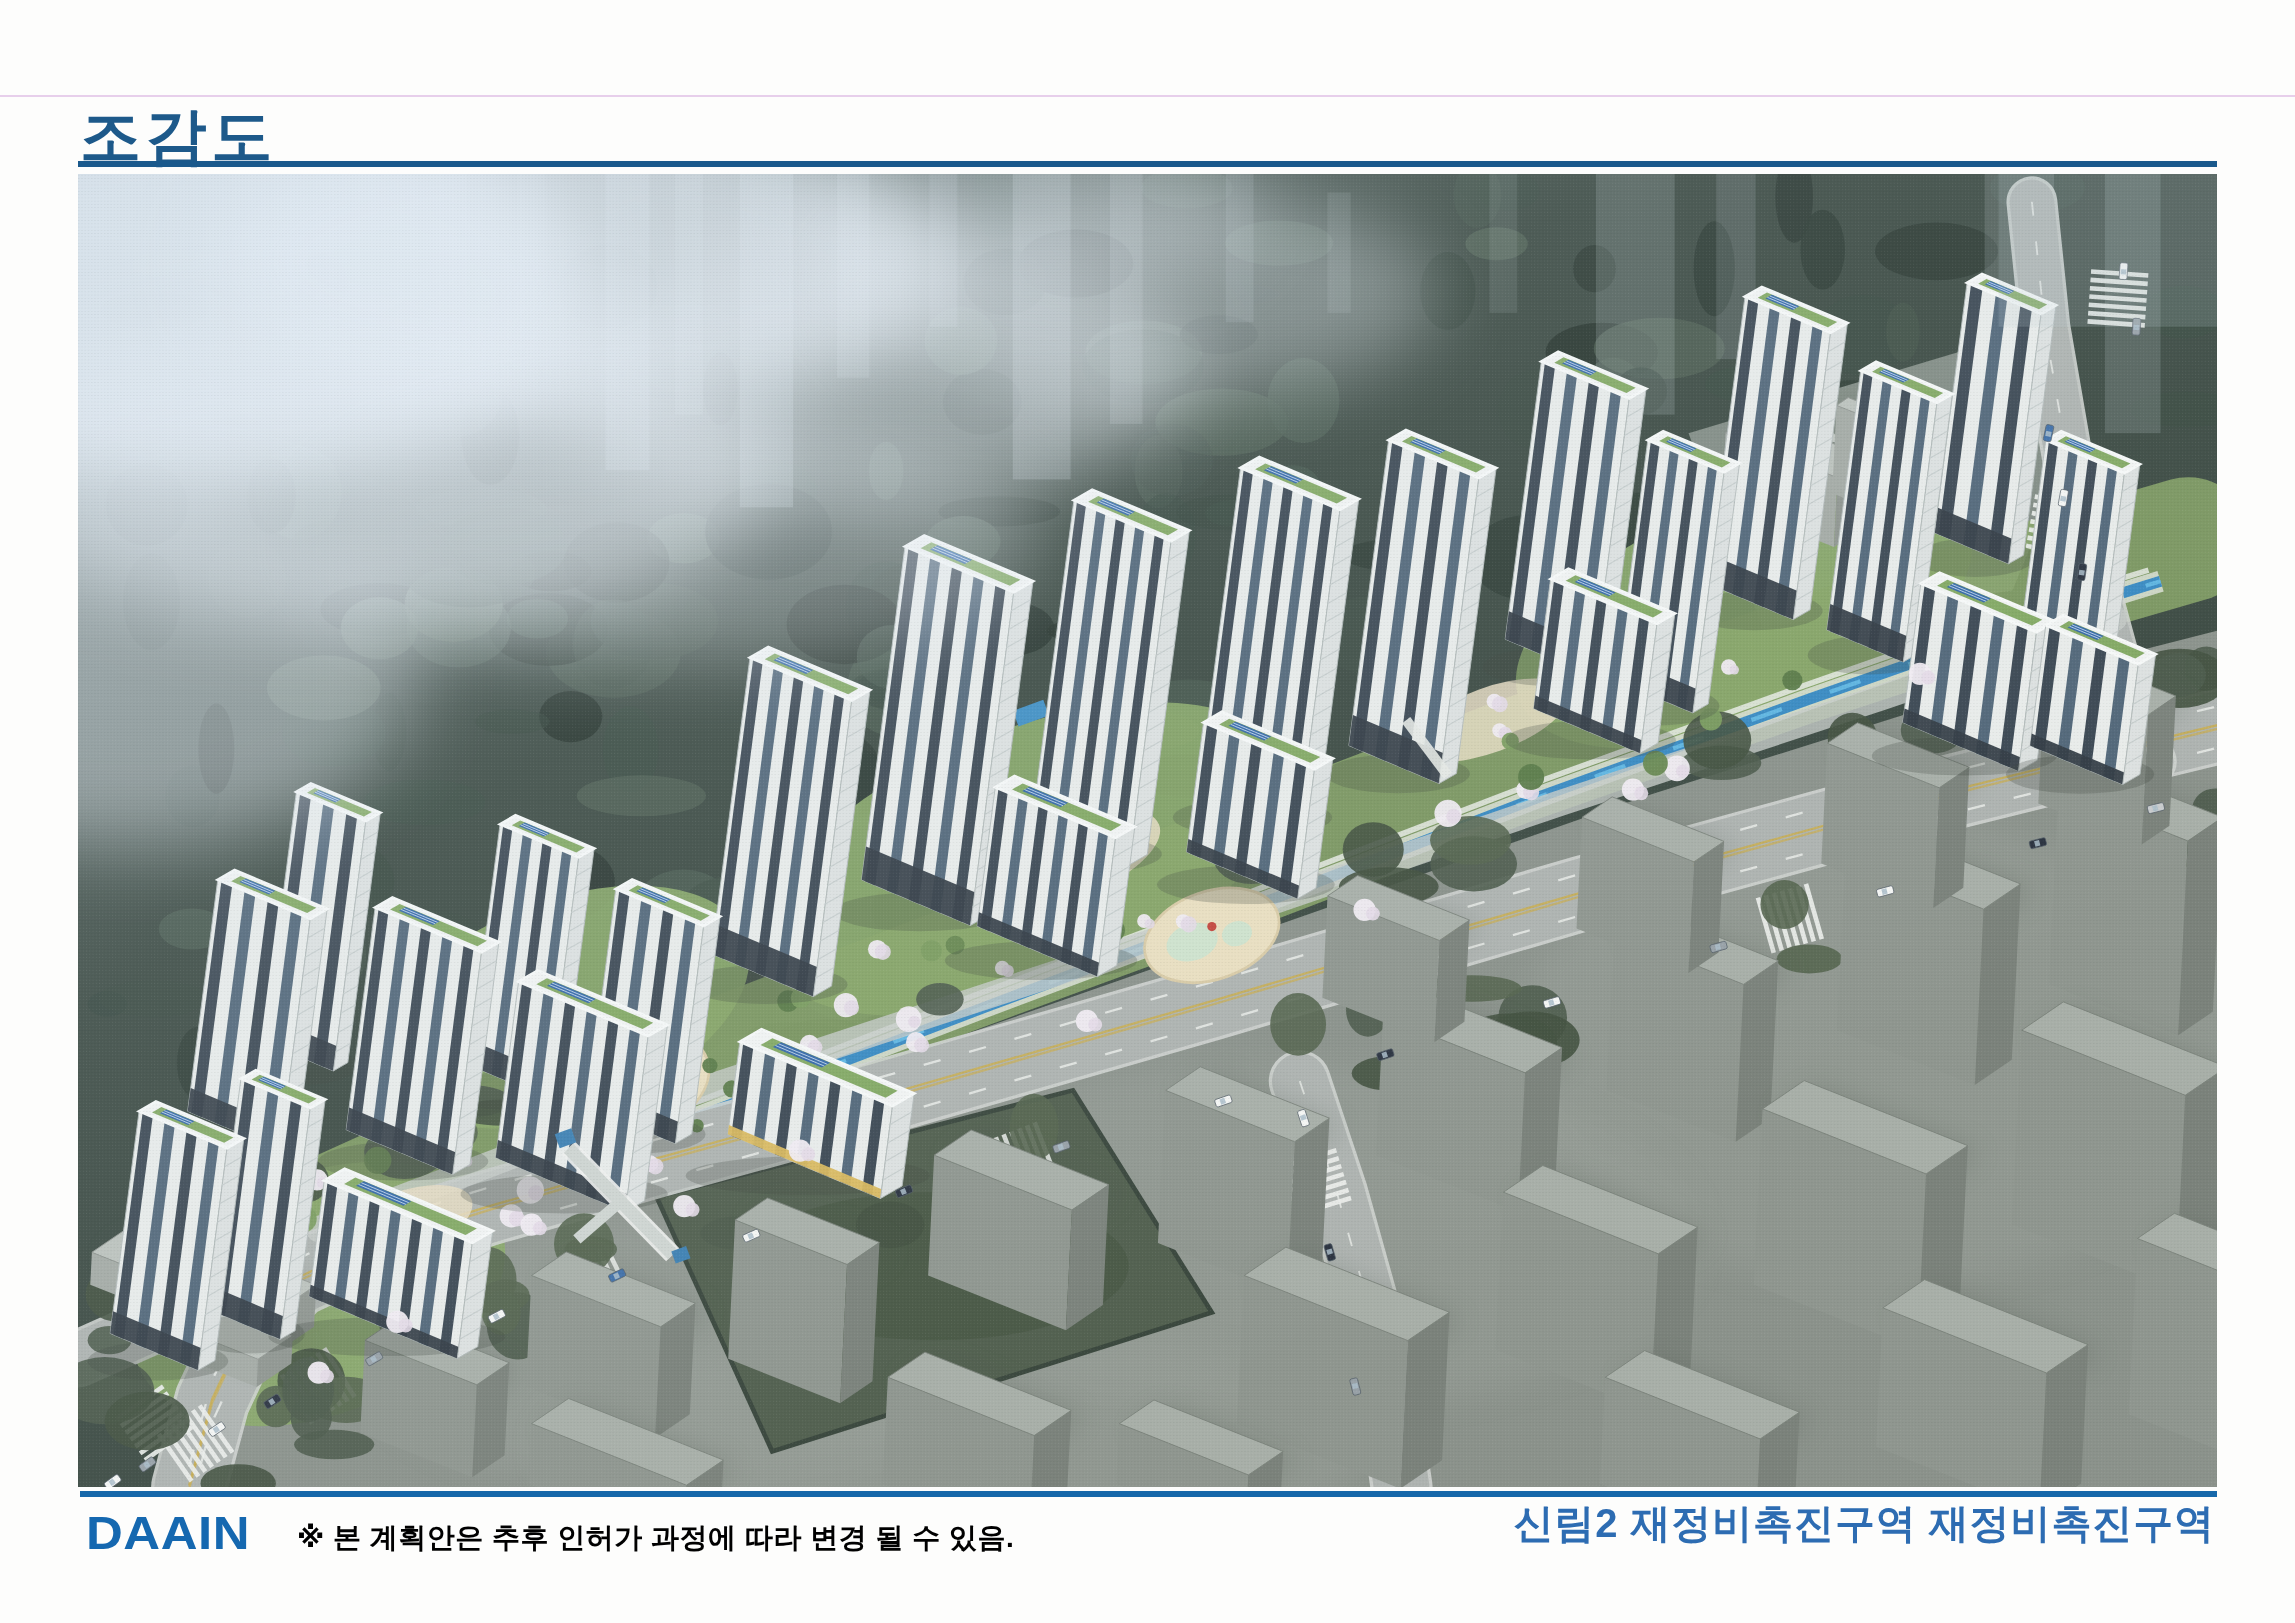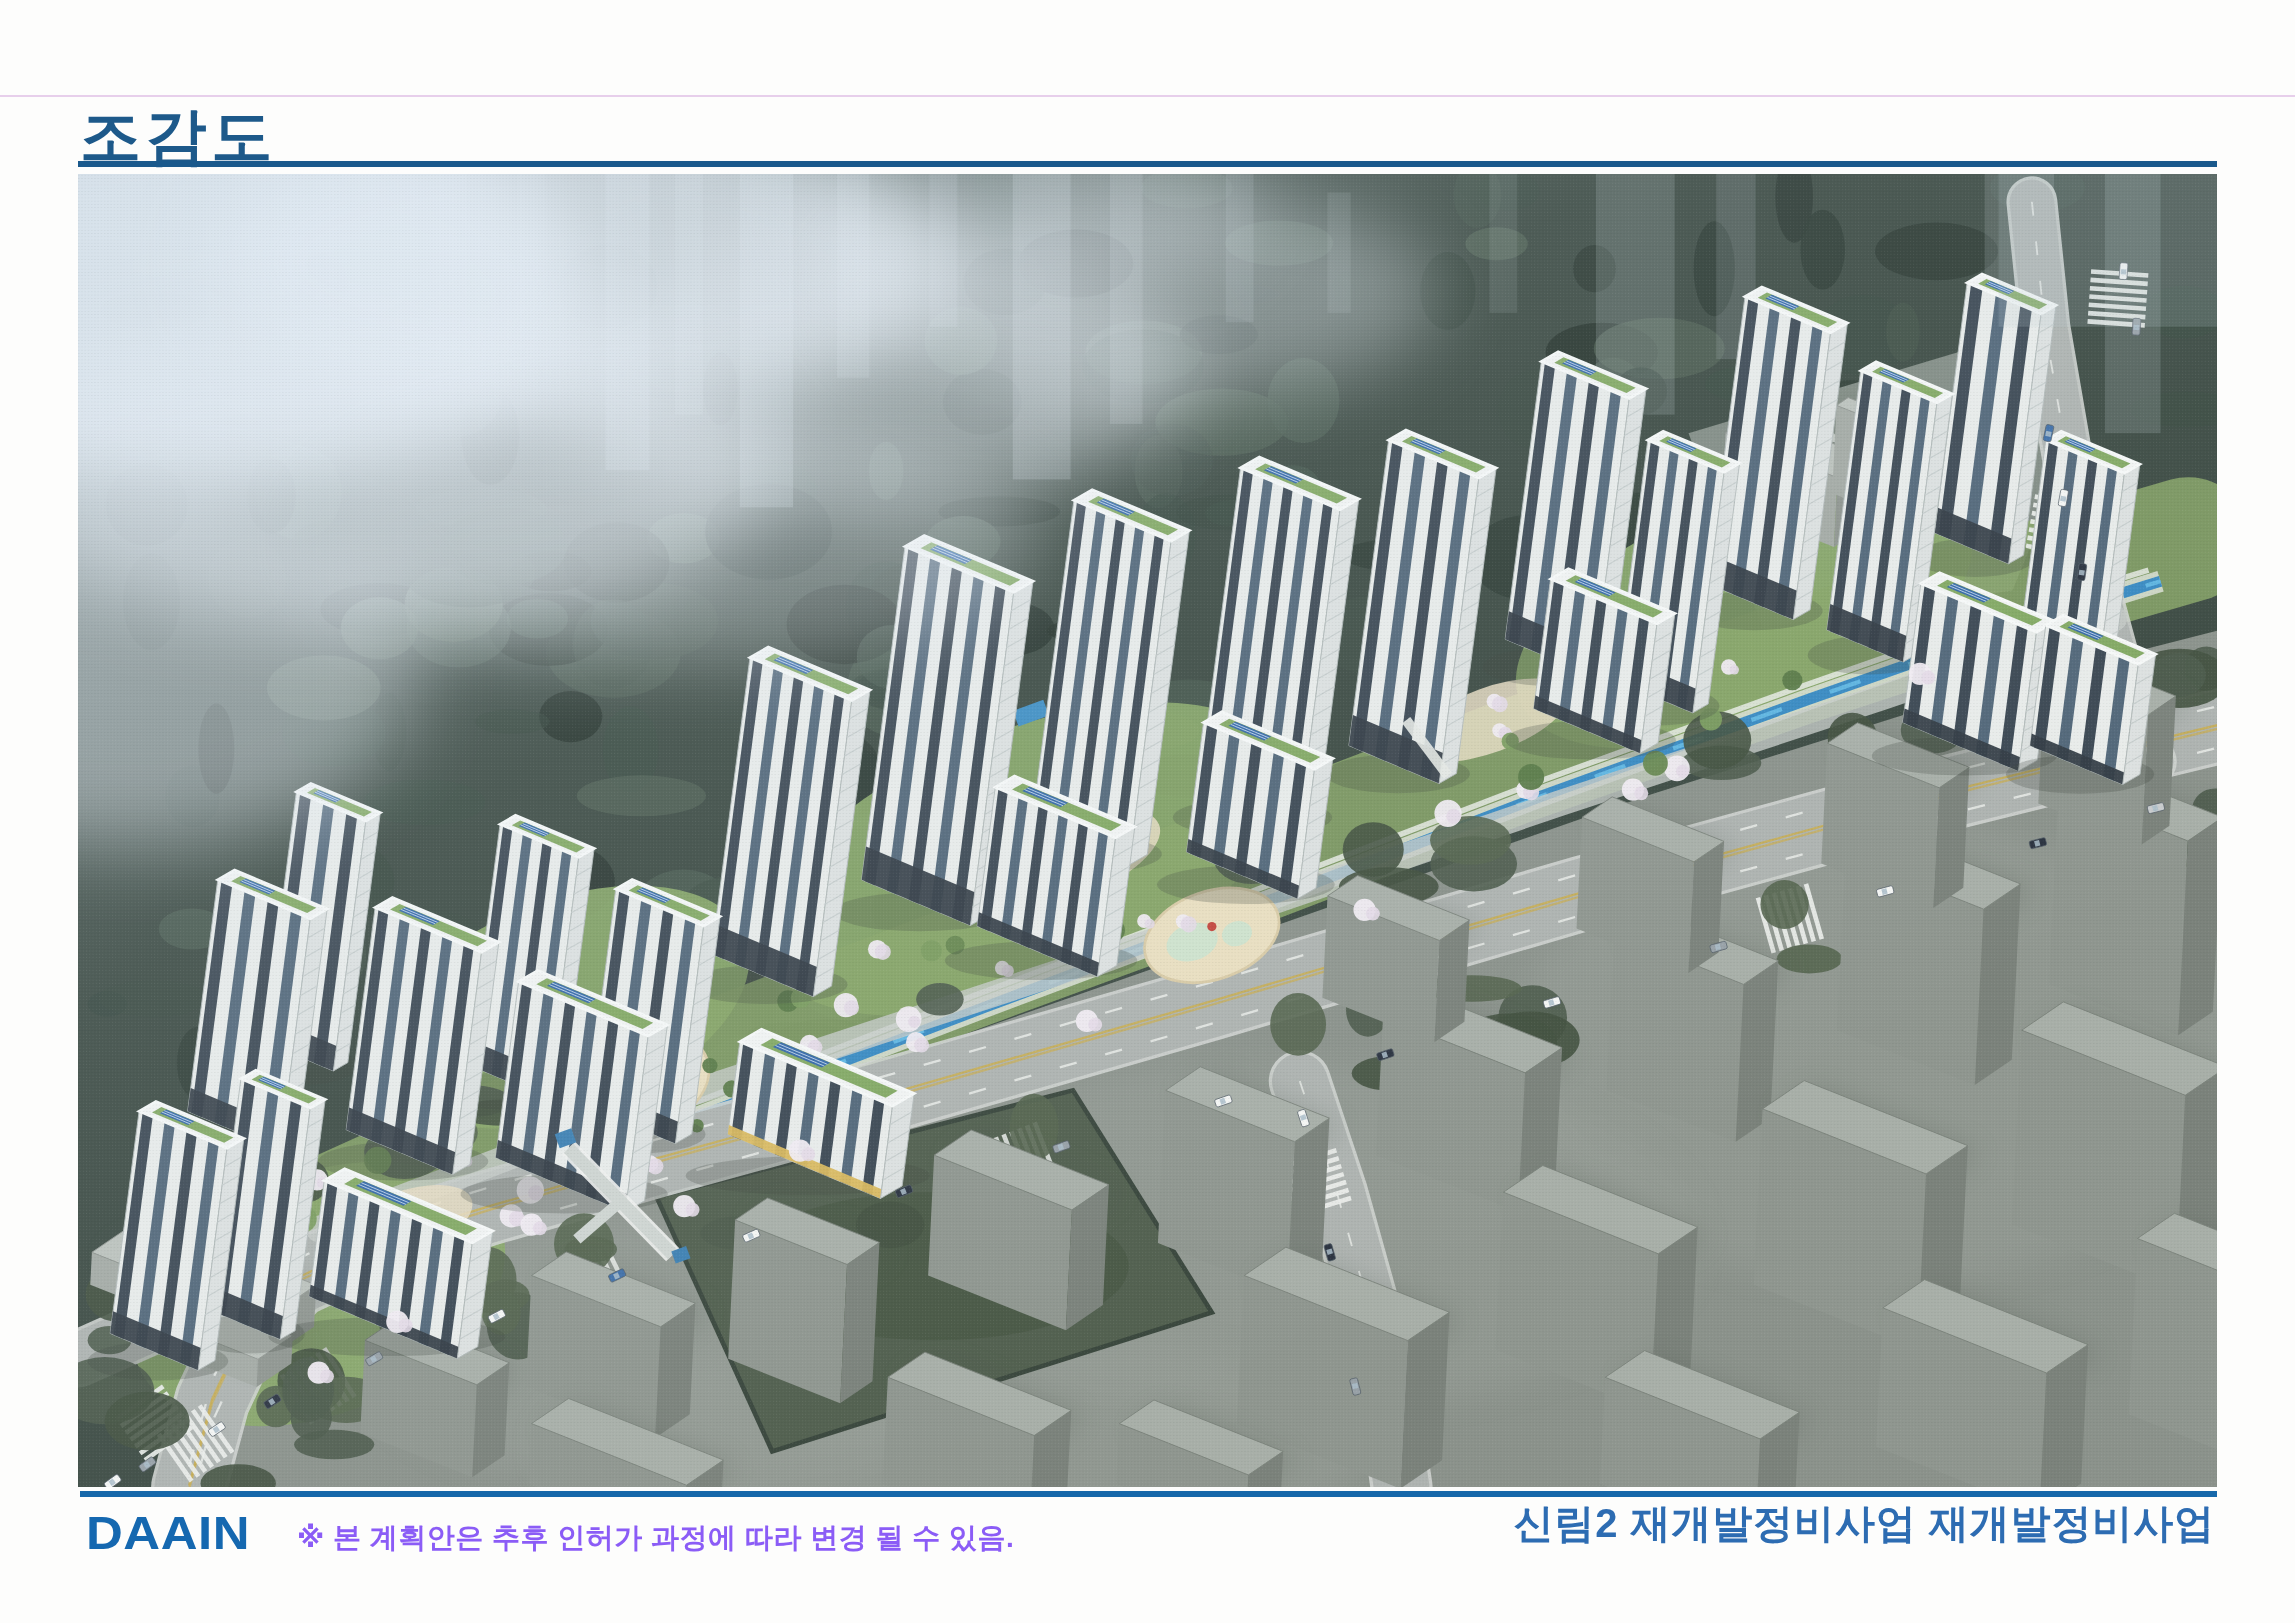--- a/index.html
+++ b/index.html
@@ -26,21 +26,21 @@
   .footer-rule{
     position:absolute;left:80px;top:1491px;width:2137px;height:6px;background:#1668aa;
   }
   .brand-logo{
     position:absolute;left:86px;top:1510px;font-size:49px;font-weight:900;
     color:#1568b0;letter-spacing:0.5px;line-height:1;transform:scale(1.04,.96);
     transform-origin:left top;
   }
   .disclaimer{
     position:absolute;left:297px;top:1524px;font-size:28px;font-weight:700;
-    color:#8b5cf6;letter-spacing:0.5px;line-height:1;
+    color:#000000;letter-spacing:0.5px;line-height:1;
   }
   .project-name{
     position:absolute;right:80px;top:1503px;font-size:40px;font-weight:700;
     color:#2d6cb2;letter-spacing:0.9px;line-height:1;
   }
 </style>
 </head>
 <body>
 
 <div class="page-title">조감도</div>
@@ -1455,14 +1455,14 @@
       <ellipse cx="2050" cy="80" rx="500" ry="180" fill="#e9eff5" opacity="0.3" filter="url(#b80)"></ellipse>
       <rect x="4150" y="0" width="472" height="330" fill="#bccdd4" opacity="0.18"></rect>
       <rect x="0" y="0" width="4622" height="2837" fill="url(#wash)"></rect>
       <rect x="0" y="0" width="4622" height="2837" fill="url(#grain)" opacity="0.35"></rect>
     </svg>
 </div>
 
 <div class="footer-rule"></div>
 <div class="brand-logo">DAAIN</div>
 <div class="disclaimer">※ 본 계획안은 추후 인허가 과정에 따라 변경 될 수 있음.</div>
-<div class="project-name">신림2 재개발정비사업 재개발정비사업</div>
+<div class="project-name">신림2 재정비촉진구역 재정비촉진구역</div>
 
 
 </body></html>

